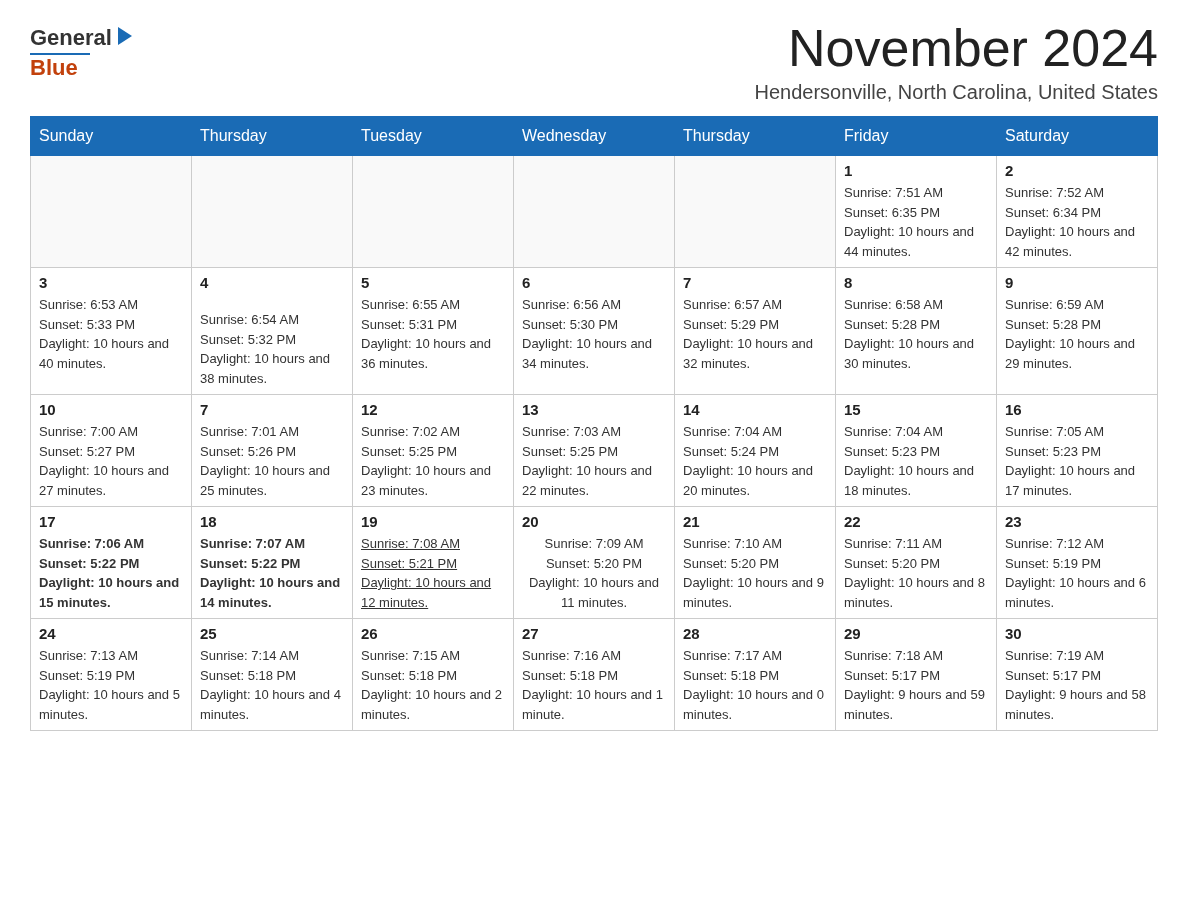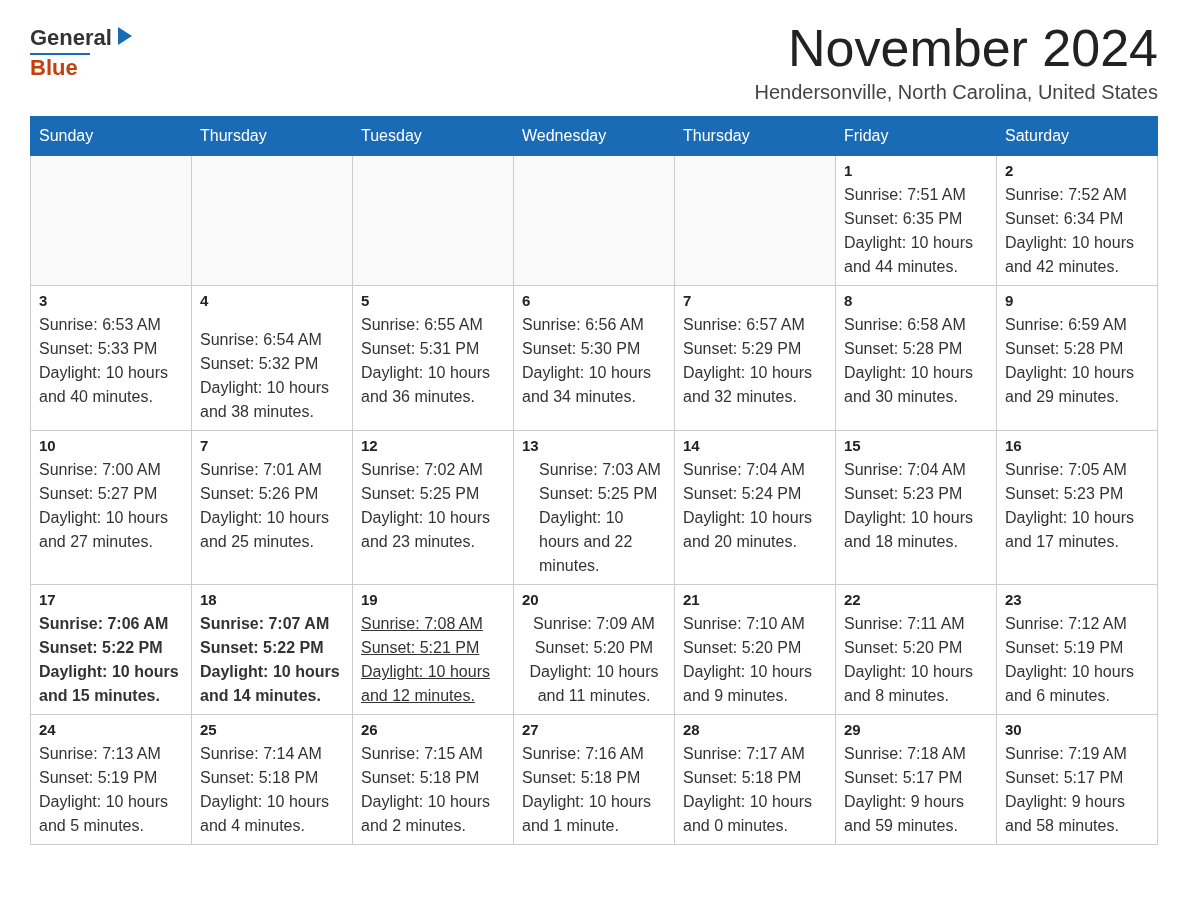--- a/index.html
+++ b/index.html
@@ -75,21 +75,21 @@
       min-height: 110px;
     }
     .day-num {
       font-size: 15px;
       font-weight: bold;
       color: #222;
       display: block;
       margin-bottom: 4px;
     }
     .day-info {
-      font-size: 16px;
+      font-size: 13px;
       color: #333;
       line-height: 1.5;
     }
     .empty-cell {
       background: #f9f9f9;
     }
     tr.week-row td {
       height: 110px;
     }
   </style>
@@ -203,21 +203,21 @@
 Daylight: 10 hours and 25 minutes.</div>
         </td>
         <td>
           <span class="day-num">12</span>
           <div class="day-info" style="white-space: pre-line;">Sunrise: 7:02 AM
 Sunset: 5:25 PM
 Daylight: 10 hours and 23 minutes.</div>
         </td>
         <td>
           <span class="day-num">13</span>
-          <div class="day-info" style="white-space: pre-line; margin-left: 17px;">Sunrise: 7:03 AM
+          <div class="day-info" style="white-space: pre-line;">Sunrise: 7:03 AM
 Sunset: 5:25 PM
 Daylight: 10 hours and 22 minutes.</div>
         </td>
         <td>
           <span class="day-num">14</span>
           <div class="day-info" style="white-space: pre-line;">Sunrise: 7:04 AM
 Sunset: 5:24 PM
 Daylight: 10 hours and 20 minutes.</div>
         </td>
         <td>

